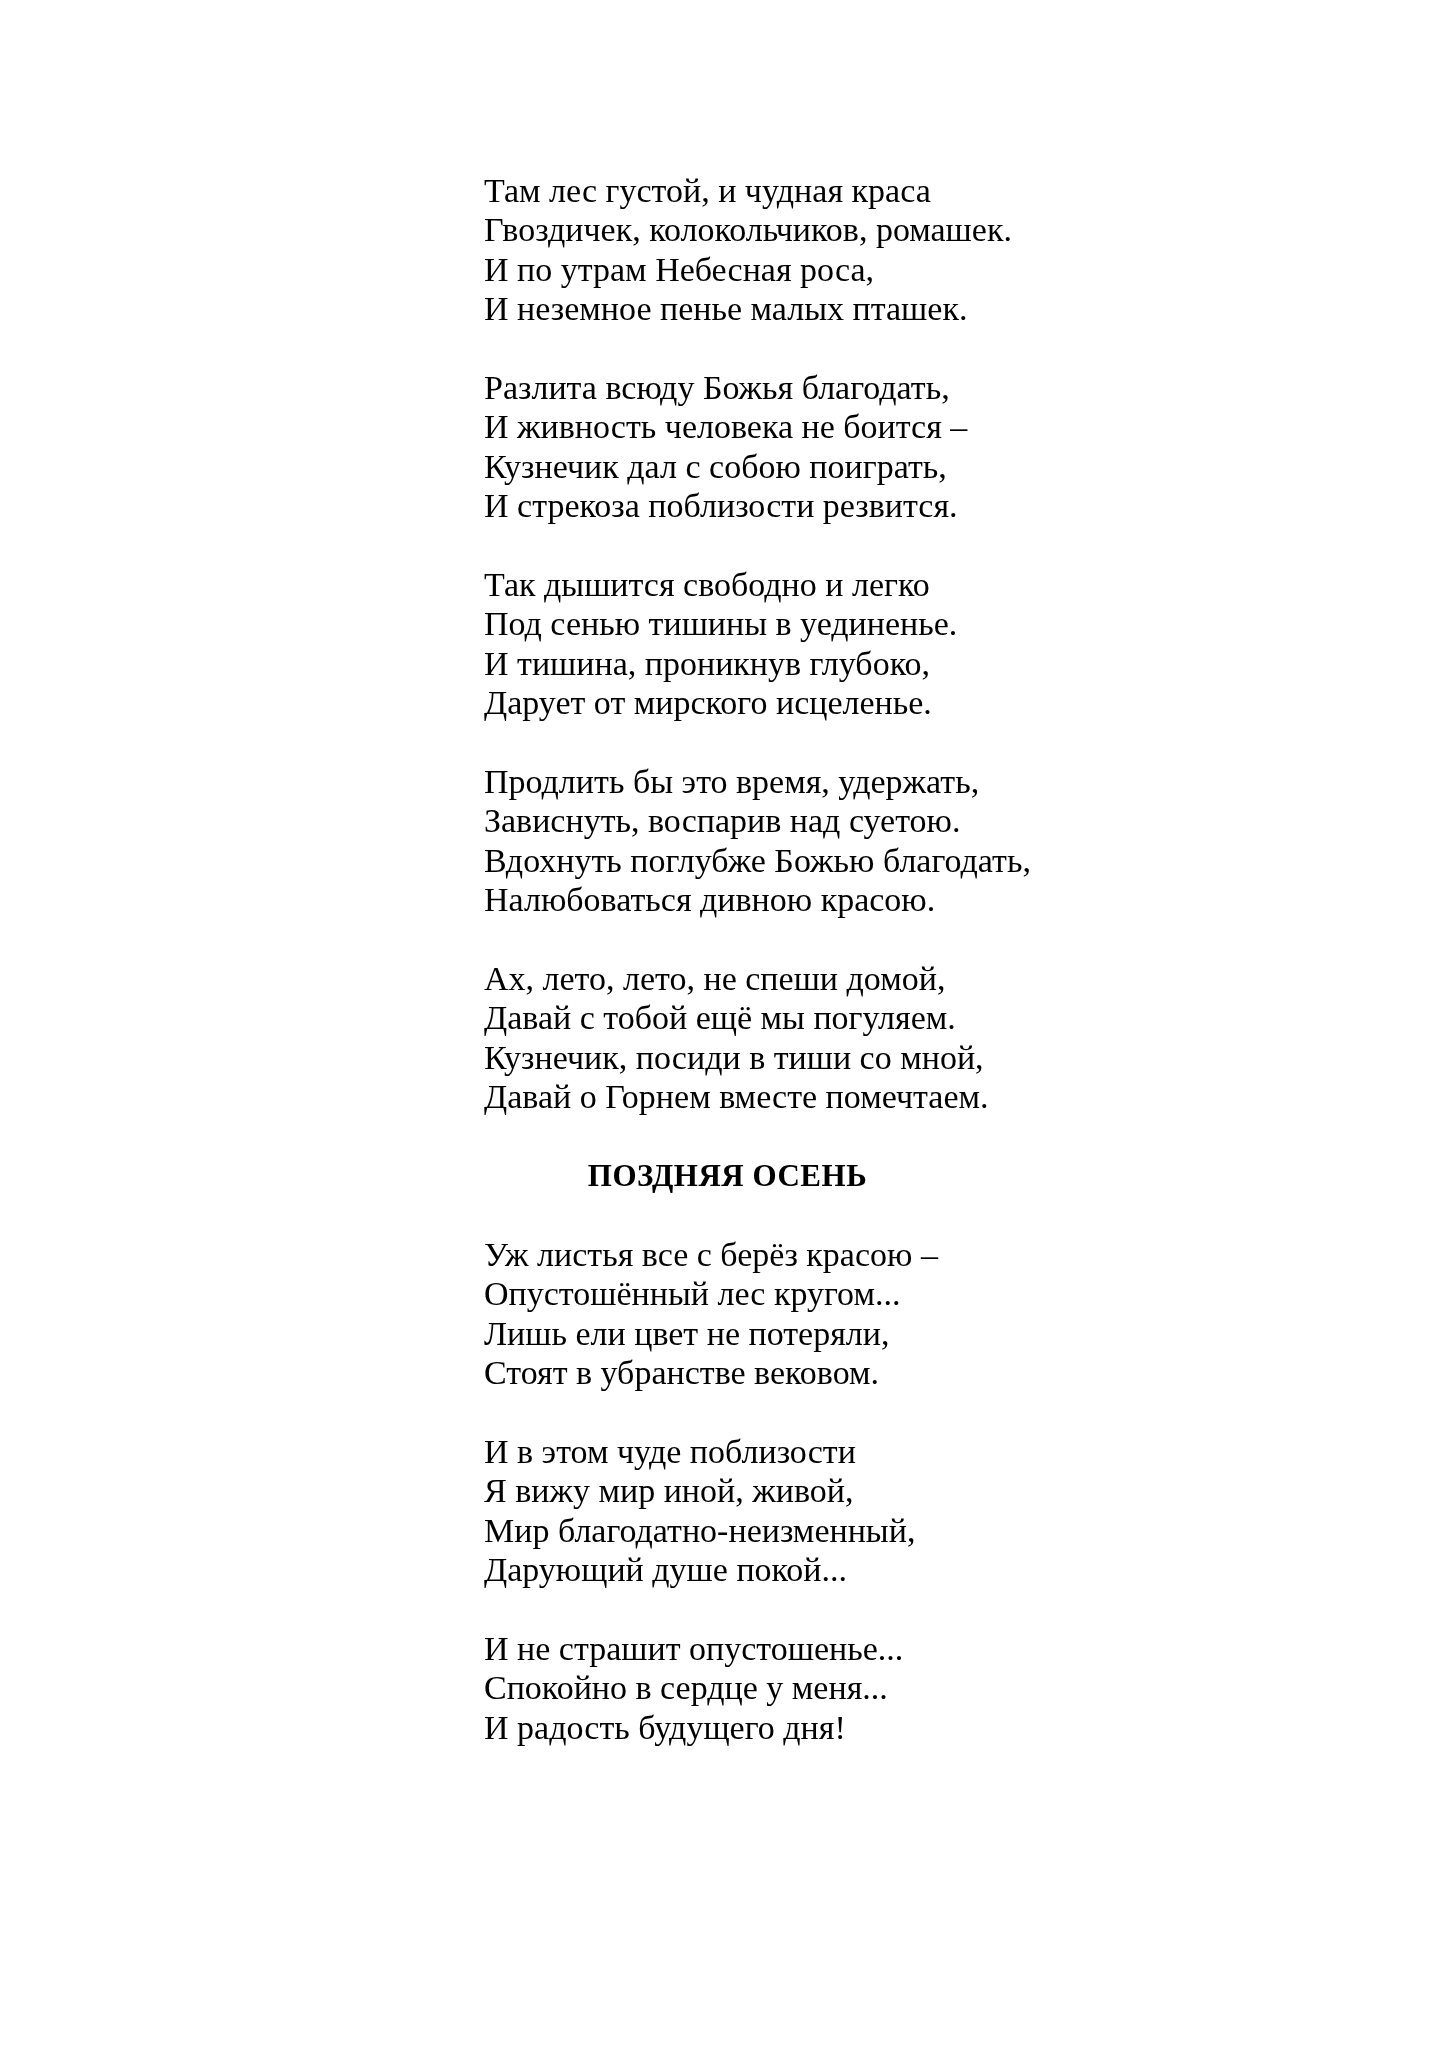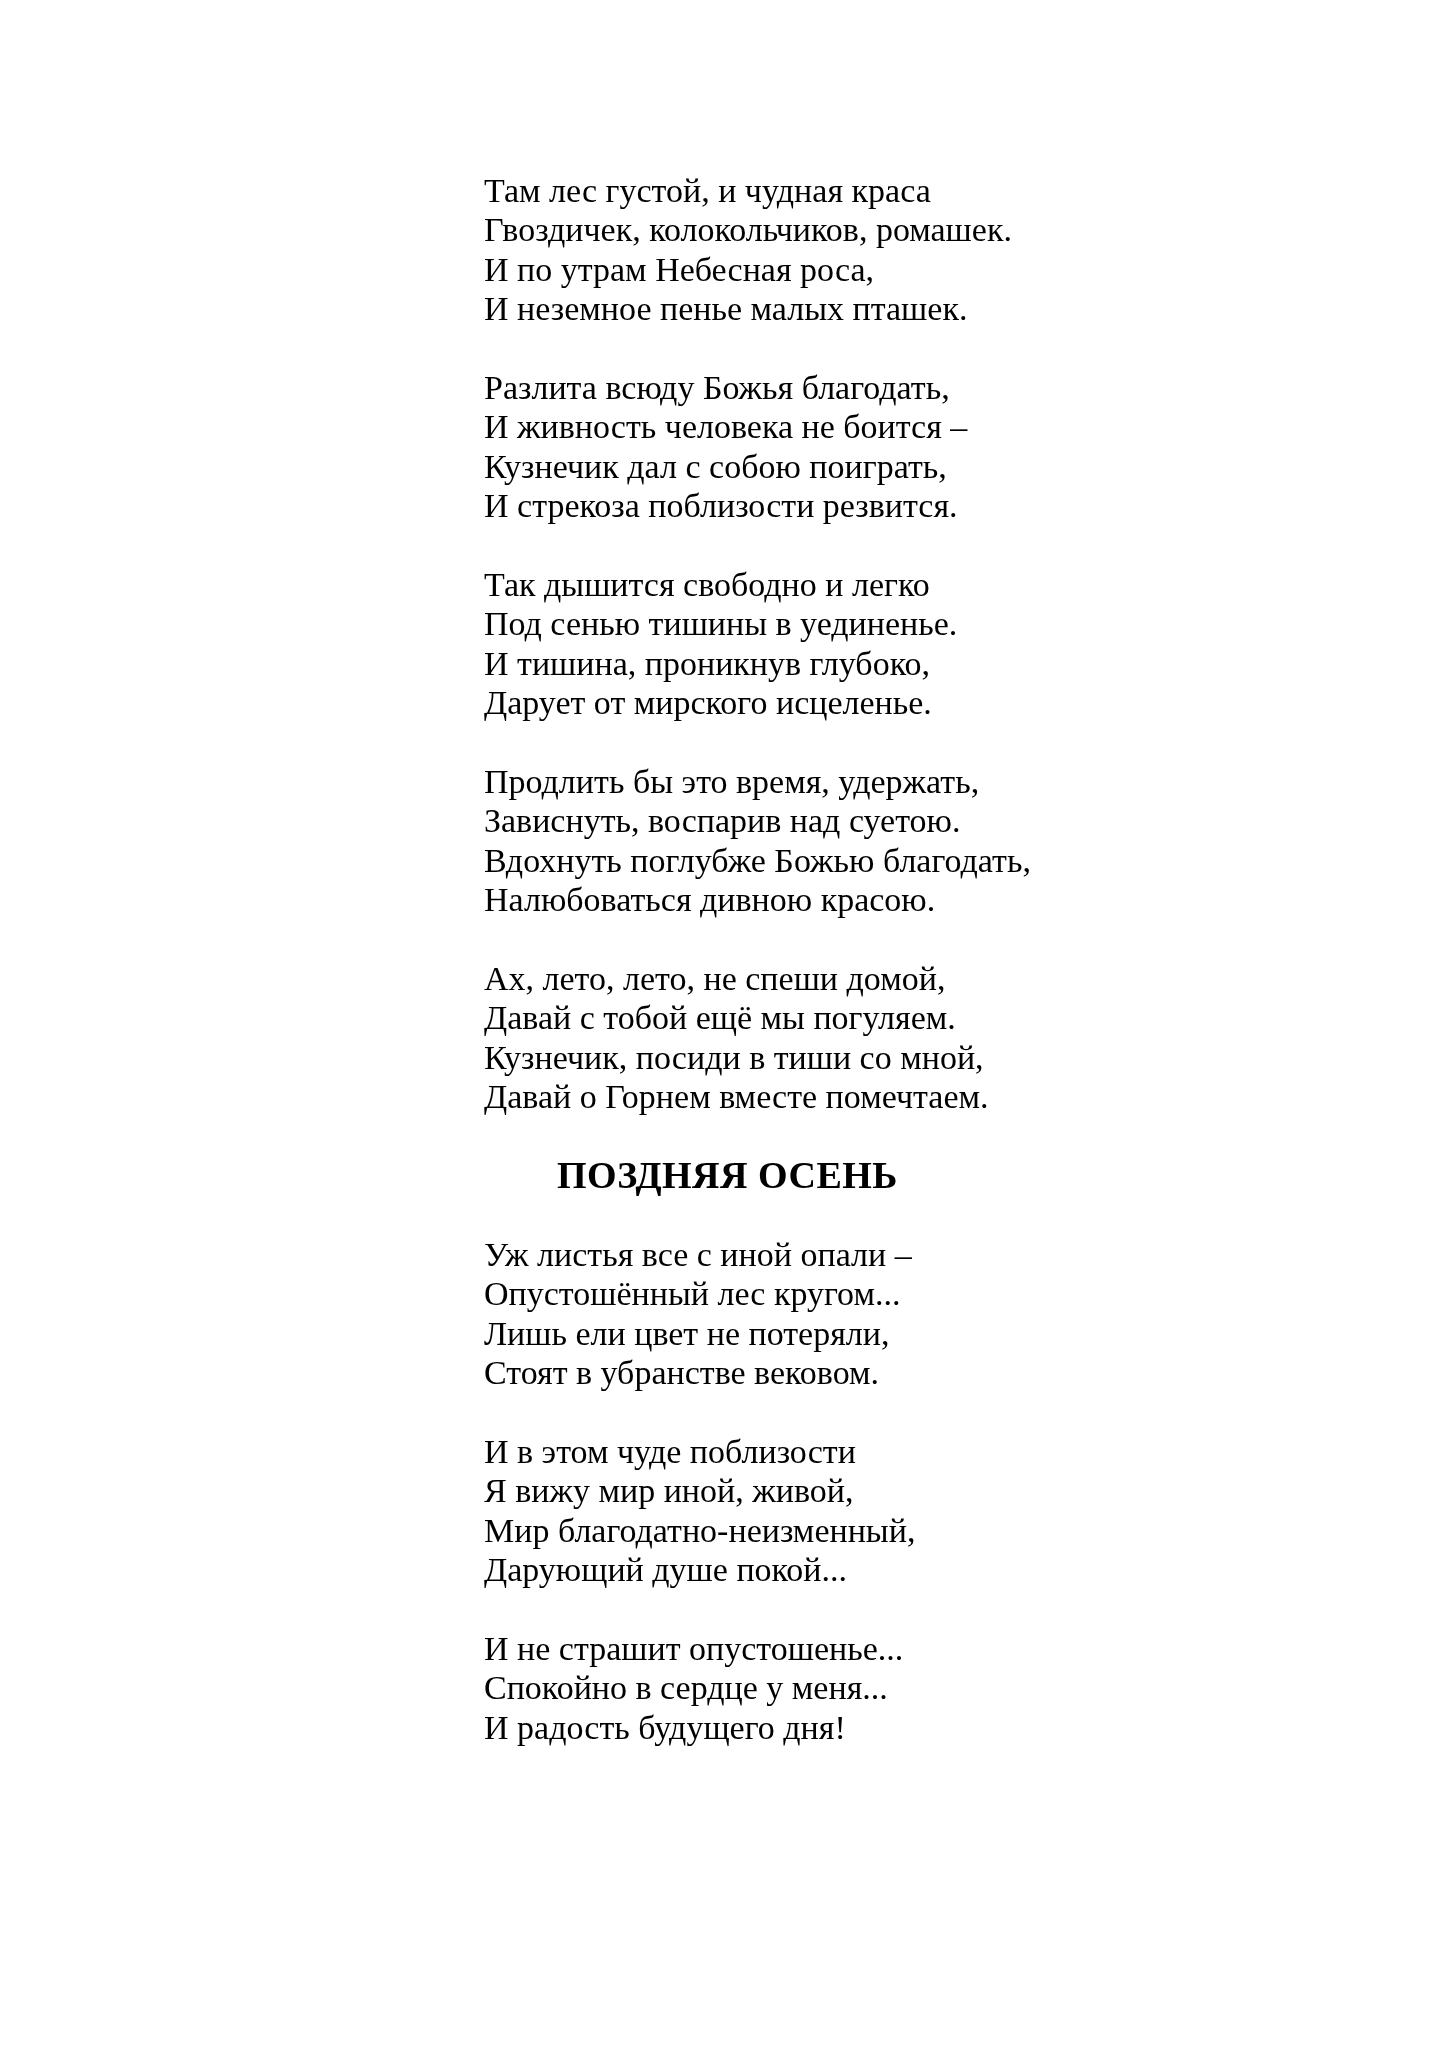--- a/index.html
+++ b/index.html
@@ -30,21 +30,21 @@
   }
   .poem-line {
     display: block;
     white-space: nowrap;
   }
   .section-heading {
     margin: 0 0 39.4px 0;
     padding: 0;
     width: 1455px;
     text-align: center;
-    font-size: 38px;
+    font-size: 31px;
     line-height: 39.4px;
     font-weight: bold;
     letter-spacing: 0.5px;
   }
 </style>
 </head>
 <body>
 
 <div class="page">
   <div class="poem" id="poem-body">
@@ -73,21 +73,21 @@
         <span class="poem-line">Налюбоваться дивною красою.</span>
       </p>
       <p class="stanza">
         <span class="poem-line">Ах, лето, лето, не спеши домой,</span>
         <span class="poem-line">Давай с тобой ещё мы погуляем.</span>
         <span class="poem-line">Кузнечик, посиди в тиши со мной,</span>
         <span class="poem-line">Давай о Горнем вместе помечтаем.</span>
       </p>
       <h2 class="section-heading">ПОЗДНЯЯ ОСЕНЬ</h2>
       <p class="stanza">
-        <span class="poem-line">Уж листья все с иной опали –</span>
+        <span class="poem-line">Уж листья все с берёз красою –</span>
         <span class="poem-line">Опустошённый лес кругом...</span>
         <span class="poem-line">Лишь ели цвет не потеряли,</span>
         <span class="poem-line">Стоят в убранстве вековом.</span>
       </p>
       <p class="stanza">
         <span class="poem-line">И в этом чуде поблизости</span>
         <span class="poem-line">Я вижу мир иной, живой,</span>
         <span class="poem-line">Мир благодатно-неизменный,</span>
         <span class="poem-line">Дарующий душе покой...</span>
       </p>

